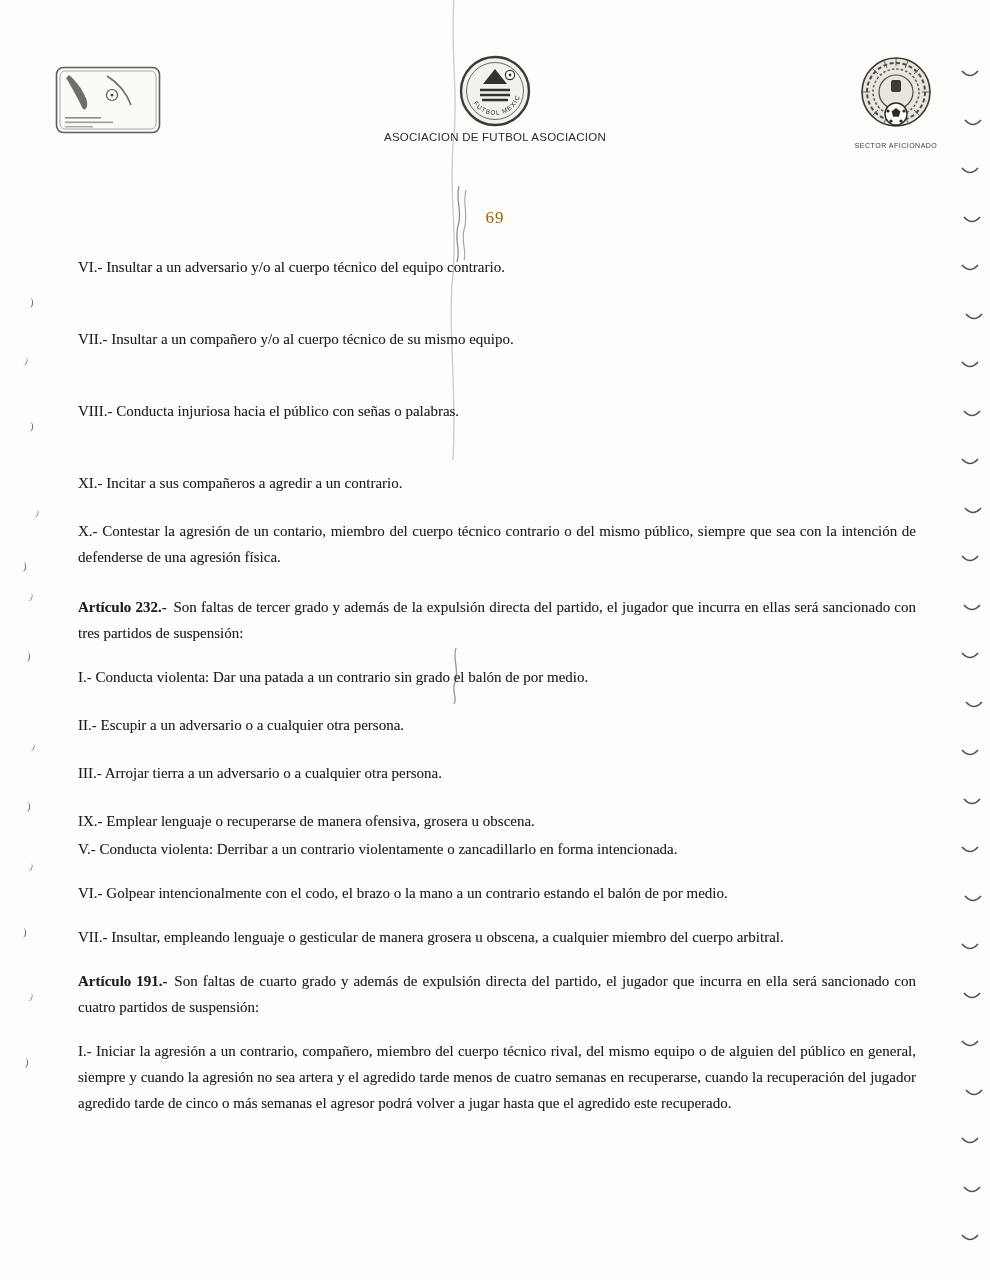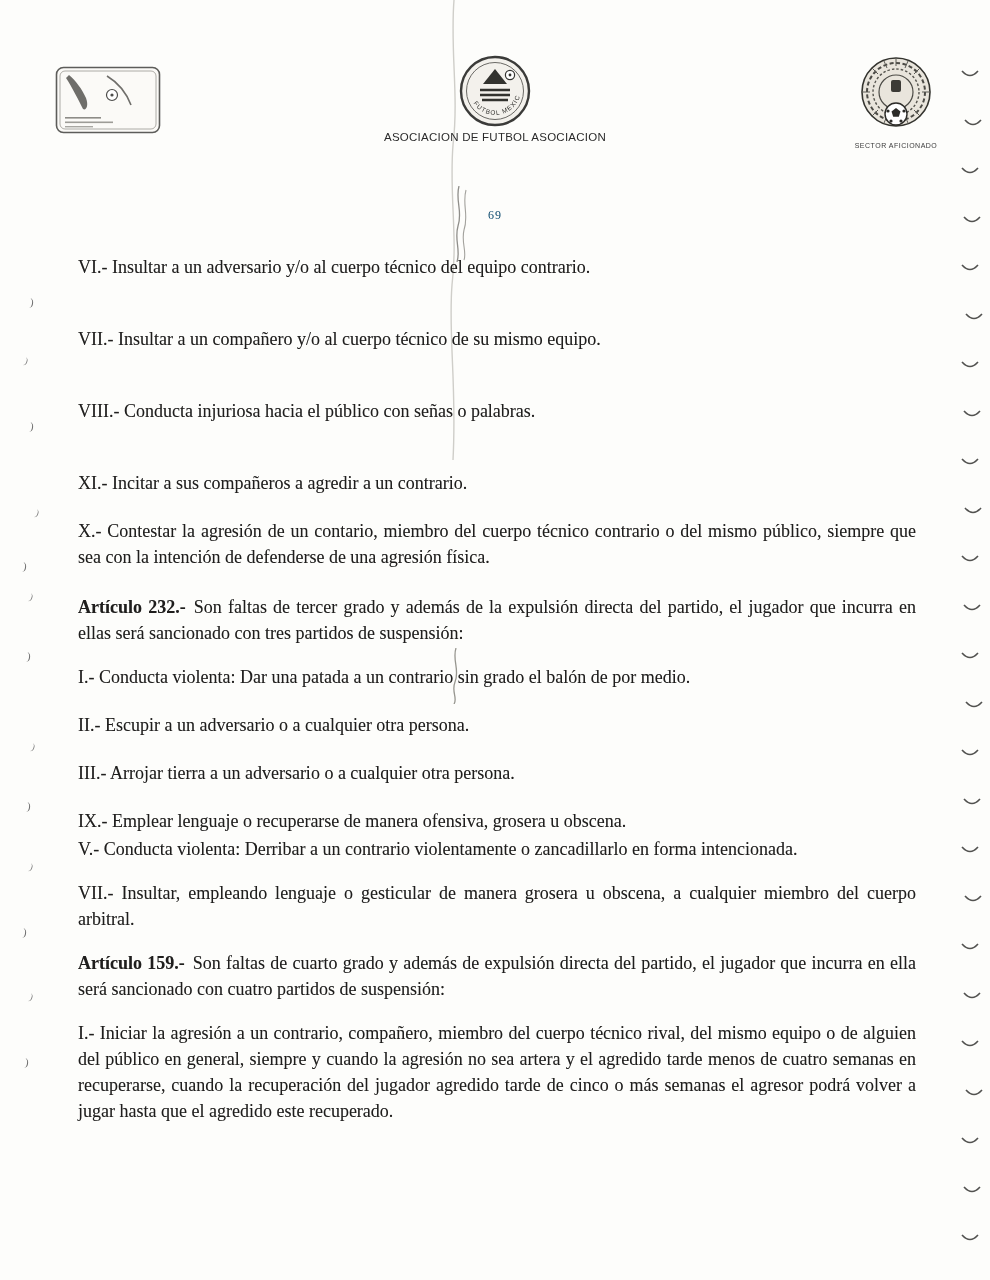--- a/index.html
+++ b/index.html
@@ -23,26 +23,26 @@
     font-size:7px; letter-spacing:.5px; color:#3a3a3a; white-space:nowrap;
   }
   .org-text {
     position:absolute; top:131px; left:0; right:0;
     text-align:center;
     font-family:"Liberation Sans", sans-serif;
     font-size:11.5px; line-height:13.5px; letter-spacing:.25px; color:#2b2b2b;
   }
   .page-number {
     position:absolute; top:208px; left:0; right:0;
-    text-align:center; font-size:12px; letter-spacing:1px; color:#0c4a6e;
+    text-align:center; font-size:17px; letter-spacing:1px; color:#a16207;
   }
   
   .content {
     position:absolute; left:78px; top:254px; width:838px;
-    font-size:18px; line-height:26px;
+    font-size:15px; line-height:26px;
     text-align:justify;
     text-shadow:0 0 .3px rgba(40,40,40,.35);
   }
   .para { margin:0 0 22px 0; }
   .gap-xl { margin-bottom:46px; }
   .gap-lg { margin-bottom:24px; }
   .gap-md { margin-bottom:22px; }
   .gap-sm { margin-bottom:18px; }
   .gap-0  { margin-bottom:2px; }
   .para strong { font-weight:bold; margin-right:.45em; }
@@ -138,24 +138,25 @@
     <p class="para gap-lg">X.- Contestar la agresión de un contario, miembro del cuerpo técnico contrario o del mismo público, siempre que sea con la intención de defenderse de una agresión física.</p>
 
     <p class="para gap-sm">
       <strong>Artículo 232.-</strong><span>Son faltas de tercer grado y además de la expulsión directa del partido, el jugador que incurra en ellas será sancionado con tres partidos de suspensión:</span>
     </p>
     <p class="para gap-md">I.- Conducta violenta: Dar una patada a un contrario sin grado el balón de por medio.</p>
     <p class="para gap-md">II.- Escupir a un adversario o a cualquier otra persona.</p>
     <p class="para gap-md">III.- Arrojar tierra a un adversario o a cualquier otra persona.</p>
     <p class="para gap-0">IX.- Emplear lenguaje o recuperarse de manera ofensiva, grosera u obscena.</p>
     <p class="para gap-sm">V.- Conducta violenta: Derribar a un contrario violentamente o zancadillarlo en forma intencionada.</p>
+    <p class="para gap-sm">VI.- Golpear intencionalmente con el codo, el brazo o la mano a un contrario estando el balón de por medio.</p>
     <p class="para gap-sm">VII.- Insultar, empleando lenguaje o gesticular de manera grosera u obscena, a cualquier miembro del cuerpo arbitral.</p>
 
     <p class="para gap-sm">
-      <strong>Artículo 159.-</strong><span>Son faltas de cuarto grado y además de expulsión directa del partido, el jugador que incurra en ella será sancionado con cuatro partidos de suspensión:</span>
+      <strong>Artículo 191.-</strong><span>Son faltas de cuarto grado y además de expulsión directa del partido, el jugador que incurra en ella será sancionado con cuatro partidos de suspensión:</span>
     </p>
     <p class="para" style="margin-bottom:0;">I.- Iniciar la agresión a un contrario, compañero, miembro del cuerpo técnico rival, del mismo equipo o de alguien del público en general, siempre y cuando la agresión no sea artera y el agredido tarde menos de cuatro semanas en recuperarse, cuando la recuperación del jugador agredido tarde de cinco o más semanas el agresor podrá volver a jugar hasta que el agredido este recuperado.</p>
   </div>
 
   <div class="margin-marks">
     <span style="left:30px; top:296px;">)</span>
     <span style="left:25px; top:356px;">)</span>
     <span style="left:30px; top:420px;">)</span>
     <span style="left:36px; top:508px;">)</span>
     <span style="left:23px; top:560px;">)</span>

